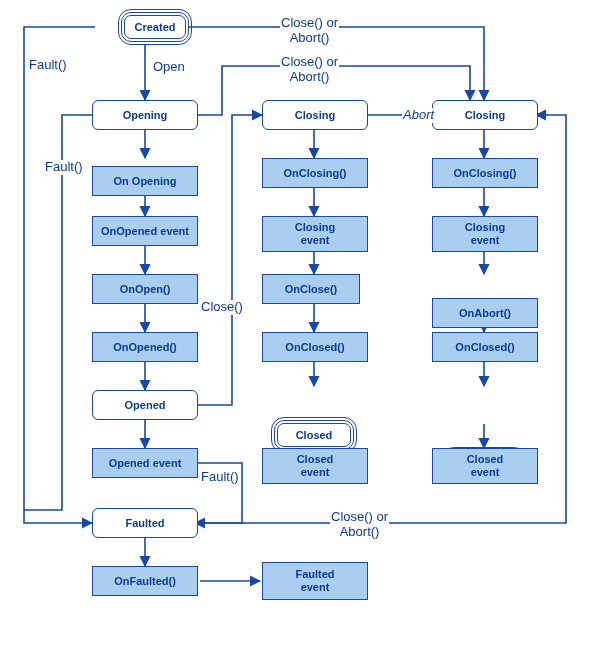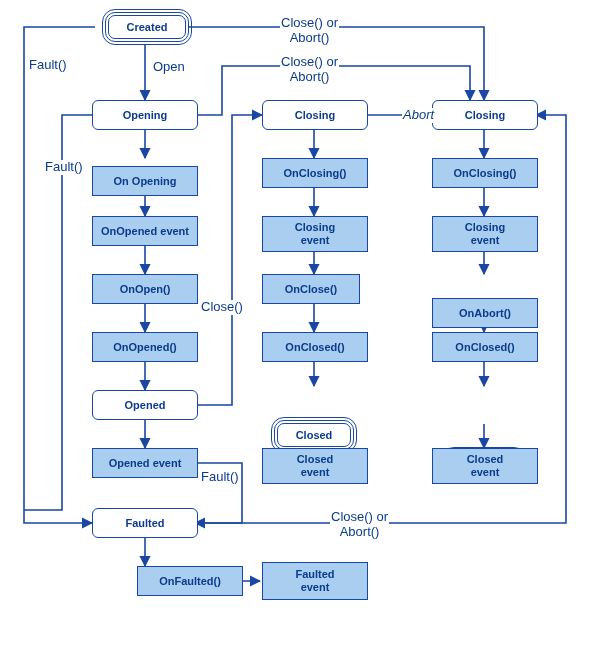--- a/index.html
+++ b/index.html
@@ -120,21 +120,21 @@
     <path d="M 95 27 L 24 27 L 24 523 L 92 523" marker-end="url(#ah)"></path>
 
     <path d="M 92 115 L 62 115 L 62 510 L 24 510"></path>
 
     <path d="M 145 538 L 145 566" marker-end="url(#ah)"></path>
 
     <path d="M 200 581 L 260 581" marker-end="url(#ah)"></path>
   </g>
 </svg>
 
-<div class="node terminal" style="left:105px; top:12px; width:84px; height:30px;">
+<div class="node terminal" style="left:121px; top:12px; width:68px; height:30px;">
     <span>Created</span>
   </div>
 <div class="node state" style="left:92px; top:100px; width:106px; height:30px;">
     <span>Opening</span>
   </div>
 <div class="node action" style="left:92px; top:158px; width:106px; height:30px;margin-top:8px;">
     <span>On Opening</span>
   </div>
 <div class="node action" style="left:92px; top:216px; width:106px; height:30px;">
     <span>OnOpened event</span>
@@ -147,21 +147,21 @@
   </div>
 <div class="node state" style="left:92px; top:390px; width:106px; height:30px;">
     <span>Opened</span>
   </div>
 <div class="node action" style="left:92px; top:448px; width:106px; height:30px;">
     <span>Opened event</span>
   </div>
 <div class="node state" style="left:92px; top:508px; width:106px; height:30px;">
     <span>Faulted</span>
   </div>
-<div class="node action" style="left:92px; top:566px; width:106px; height:30px;margin-left:45px;">
+<div class="node action" style="left:92px; top:566px; width:106px; height:30px;">
     <span>OnFaulted()</span>
   </div>
 <div class="node action" style="left:262px; top:562px; width:106px; height:38px; white-space:pre;"><span>Faulted
 event</span></div>
 
 <div class="node state" style="left:262px; top:100px; width:106px; height:30px;">
     <span>Closing</span>
   </div>
 <div class="node action" style="left:262px; top:158px; width:106px; height:30px;">
     <span>OnClosing()</span>

